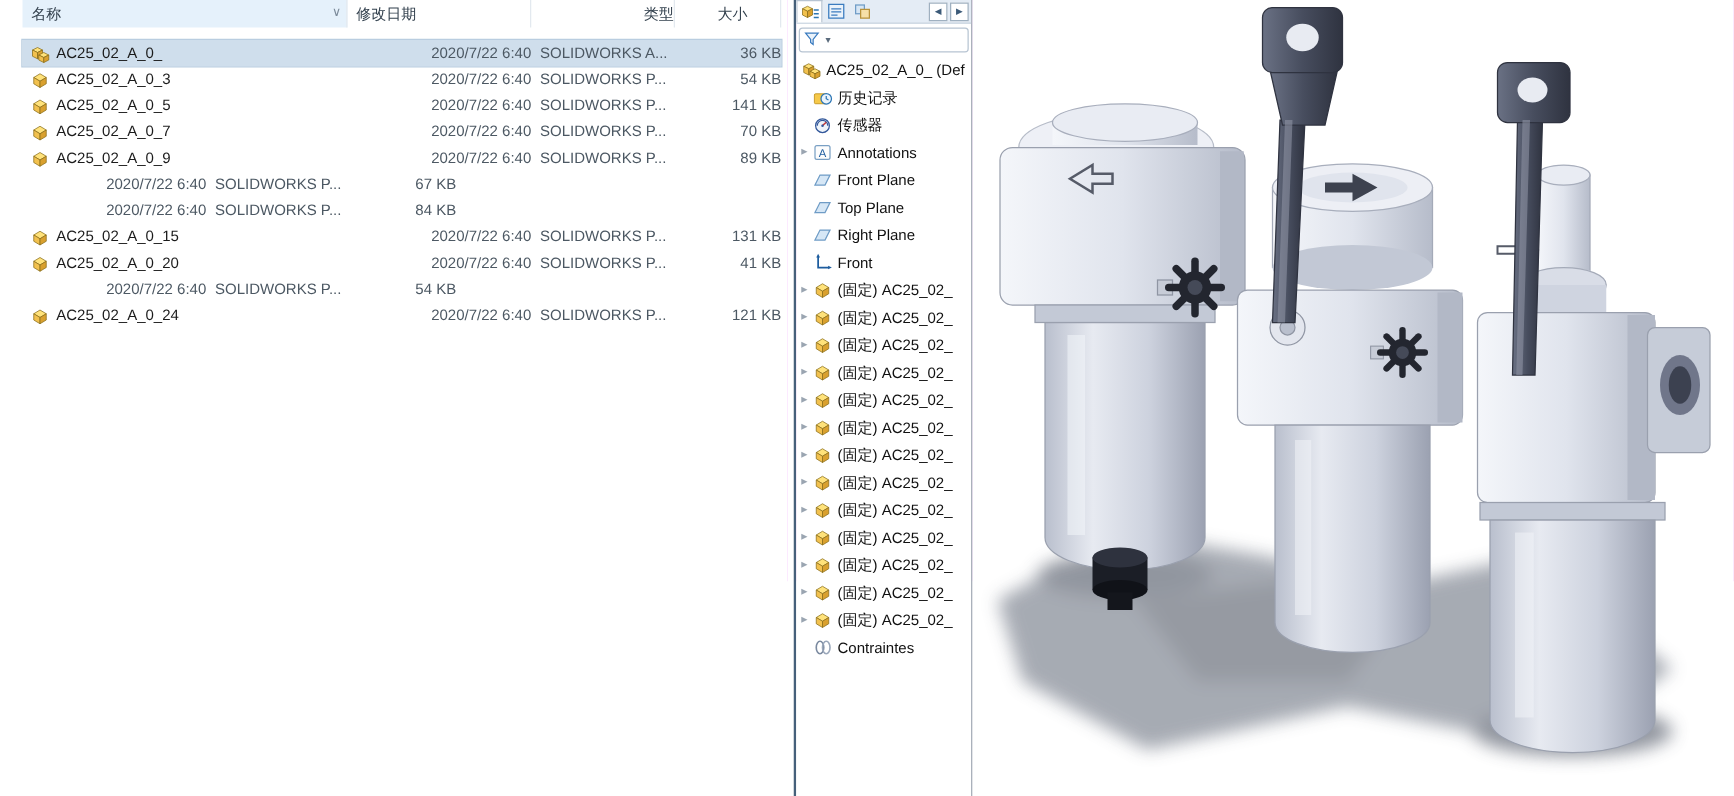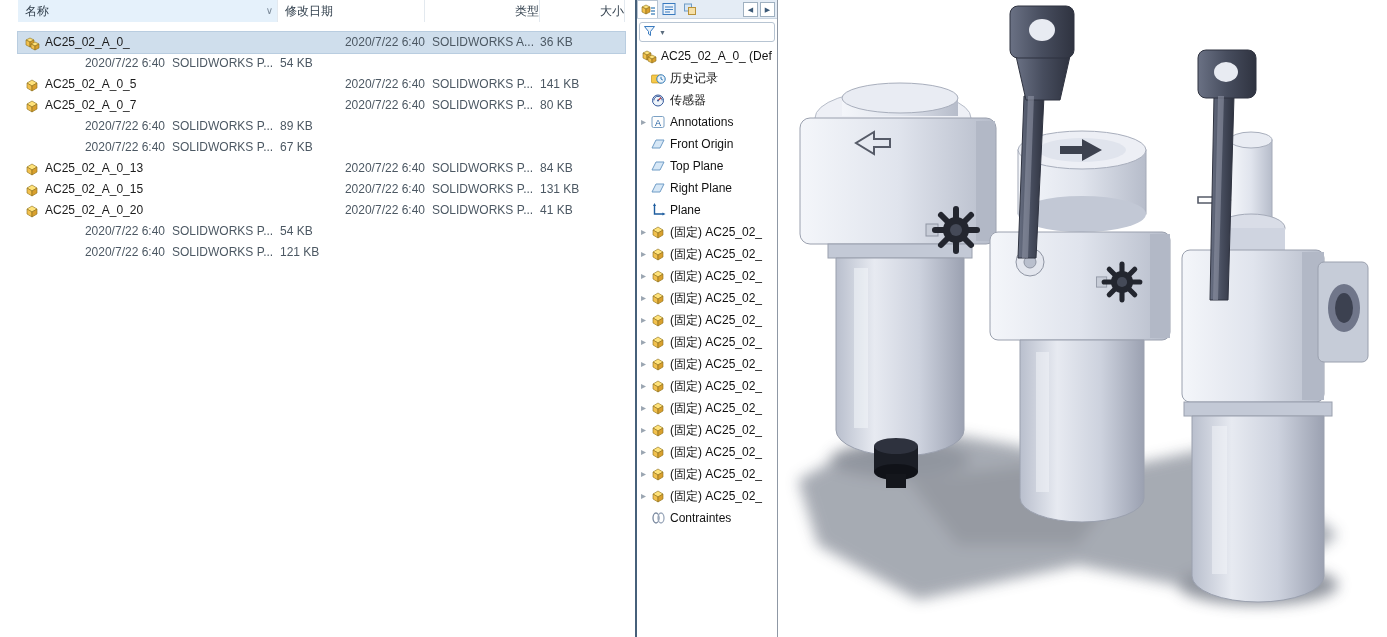--- a/index.html
+++ b/index.html
@@ -10,32 +10,32 @@
   
   .edge-frag{position:absolute;left:0;width:12px;color:#555;font-size:11px;overflow:hidden;}
 
   
   .file-panel{position:absolute;left:0;top:0;width:630px;height:637px;background:#fff;overflow:hidden;}
   .hrow{position:absolute;left:18px;top:0;height:22px;display:flex;color:#33414e;}
   .hc{position:relative;height:22px;line-height:22px;padding-left:7px;border-right:1px solid #e3e9ef;white-space:nowrap;}
   .hc-name{width:260px;background:#e5f1fb;}
   .hc-date{width:147px;}
   .hc-type{width:115px;text-align:right;}
-  .hc-size{width:85px;text-align:right;padding-right:0;}
+  .hc-size{width:85px;text-align:right;padding-right:26px;}
   .hdrop{position:absolute;right:4px;top:0;color:#7b8a99;font-size:10px;cursor:pointer;}
   .rows{position:absolute;left:18px;top:32px;width:607px;}
   .frow{display:flex;height:21px;line-height:21px;}
   .frow.sel{background:#cfdeec;outline:1px solid #b9cde0;}
   .fc{white-space:nowrap;overflow:hidden;}
   .fc-name{width:260px;display:flex;align-items:center;color:#1b1b1b;}
   .fic{width:16px;height:16px;margin:0 5px 0 6px;flex:0 0 16px;}
   .fic svg{display:block;}
   .fc-date{width:147px;padding-left:7px;color:#4c5863;text-align:right;}
   .fc-type{width:115px;padding-left:7px;color:#4c5863;}
-  .fc-size{width:85px;padding-right:10px;color:#4c5863;}
+  .fc-size{width:85px;text-align:right;padding-right:0;color:#4c5863;}
 
   
   .win-sep{position:absolute;left:630px;top:0;width:7px;height:637px;background:#fff;}
   .win-sep::after{content:"";position:absolute;right:0;top:0;width:2px;height:637px;background:#46607a;}
 
   
   .sw-panel{position:absolute;left:637px;top:0;width:141px;height:637px;background:#fff;
     border-right:1px solid #8f98a5;overflow:hidden;}
   .tabbar{height:19px;background:#e4ecf5;display:flex;align-items:center;border-bottom:1px solid #c9d4e0;}
   .swtab{width:21px;height:18px;display:flex;align-items:center;justify-content:center;cursor:pointer;}
@@ -98,125 +98,149 @@
                 </g>
               </svg>
             </span>
             <span class="ftxt">AC25_02_A_0_</span>
           </div>
           <div class="fc fc-date">2020/7/22 6:40</div>
           <div class="fc fc-type">SOLIDWORKS A...</div>
           <div class="fc fc-size">36 KB</div>
         </div>
         <div class="frow">
-          <div class="fc fc-date">2020/7/22 6:40</div>
-          <div class="fc fc-type">SOLIDWORKS P...</div>
-          <div class="fc fc-size">54 KB</div>
-        </div>
-        <div class="frow">
           <div class="fc fc-name">
             <span class="fic">
               <svg width="16" height="16" viewBox="0 0 16 16">
                 <g stroke="#8a6d1a" stroke-width="0.6">
                   <polygon points="3,6 8,3 13,6 8,9" fill="#ffe27a"></polygon>
                   <polygon points="3,6 8,9 8,14 3,11" fill="#f2c14e"></polygon>
                   <polygon points="13,6 8,9 8,14 13,11" fill="#d9a02e"></polygon>
                 </g>
               </svg>
             </span>
-            <span class="ftxt">AC25_02_A_0_5</span>
-          </div>
-          <div class="fc fc-date">2020/7/22 6:40</div>
-          <div class="fc fc-type">SOLIDWORKS P...</div>
-          <div class="fc fc-size">141 KB</div>
+            <span class="ftxt">AC25_02_A_0_3</span>
+          </div>
+          <div class="fc fc-date">2020/7/22 6:40</div>
+          <div class="fc fc-type">SOLIDWORKS P...</div>
+          <div class="fc fc-size">54 KB</div>
         </div>
         <div class="frow">
           <div class="fc fc-name">
             <span class="fic">
               <svg width="16" height="16" viewBox="0 0 16 16">
                 <g stroke="#8a6d1a" stroke-width="0.6">
                   <polygon points="3,6 8,3 13,6 8,9" fill="#ffe27a"></polygon>
                   <polygon points="3,6 8,9 8,14 3,11" fill="#f2c14e"></polygon>
                   <polygon points="13,6 8,9 8,14 13,11" fill="#d9a02e"></polygon>
                 </g>
               </svg>
             </span>
-            <span class="ftxt">AC25_02_A_0_7</span>
-          </div>
-          <div class="fc fc-date">2020/7/22 6:40</div>
-          <div class="fc fc-type">SOLIDWORKS P...</div>
-          <div class="fc fc-size">80 KB</div>
-        </div>
-        <div class="frow">
-          <div class="fc fc-date">2020/7/22 6:40</div>
-          <div class="fc fc-type">SOLIDWORKS P...</div>
-          <div class="fc fc-size">89 KB</div>
-        </div>
-        <div class="frow">
-          <div class="fc fc-date">2020/7/22 6:40</div>
-          <div class="fc fc-type">SOLIDWORKS P...</div>
-          <div class="fc fc-size">67 KB</div>
+            <span class="ftxt">AC25_02_A_0_5</span>
+          </div>
+          <div class="fc fc-date">2020/7/22 6:40</div>
+          <div class="fc fc-type">SOLIDWORKS P...</div>
+          <div class="fc fc-size">141 KB</div>
         </div>
         <div class="frow">
           <div class="fc fc-name">
             <span class="fic">
               <svg width="16" height="16" viewBox="0 0 16 16">
                 <g stroke="#8a6d1a" stroke-width="0.6">
                   <polygon points="3,6 8,3 13,6 8,9" fill="#ffe27a"></polygon>
                   <polygon points="3,6 8,9 8,14 3,11" fill="#f2c14e"></polygon>
                   <polygon points="13,6 8,9 8,14 13,11" fill="#d9a02e"></polygon>
                 </g>
               </svg>
             </span>
-            <span class="ftxt">AC25_02_A_0_13</span>
-          </div>
-          <div class="fc fc-date">2020/7/22 6:40</div>
-          <div class="fc fc-type">SOLIDWORKS P...</div>
-          <div class="fc fc-size">84 KB</div>
+            <span class="ftxt">AC25_02_A_0_7</span>
+          </div>
+          <div class="fc fc-date">2020/7/22 6:40</div>
+          <div class="fc fc-type">SOLIDWORKS P...</div>
+          <div class="fc fc-size">70 KB</div>
         </div>
         <div class="frow">
           <div class="fc fc-name">
             <span class="fic">
               <svg width="16" height="16" viewBox="0 0 16 16">
                 <g stroke="#8a6d1a" stroke-width="0.6">
                   <polygon points="3,6 8,3 13,6 8,9" fill="#ffe27a"></polygon>
                   <polygon points="3,6 8,9 8,14 3,11" fill="#f2c14e"></polygon>
                   <polygon points="13,6 8,9 8,14 13,11" fill="#d9a02e"></polygon>
                 </g>
               </svg>
             </span>
-            <span class="ftxt">AC25_02_A_0_15</span>
-          </div>
-          <div class="fc fc-date">2020/7/22 6:40</div>
-          <div class="fc fc-type">SOLIDWORKS P...</div>
-          <div class="fc fc-size">131 KB</div>
+            <span class="ftxt">AC25_02_A_0_9</span>
+          </div>
+          <div class="fc fc-date">2020/7/22 6:40</div>
+          <div class="fc fc-type">SOLIDWORKS P...</div>
+          <div class="fc fc-size">89 KB</div>
+        </div>
+        <div class="frow">
+          <div class="fc fc-date">2020/7/22 6:40</div>
+          <div class="fc fc-type">SOLIDWORKS P...</div>
+          <div class="fc fc-size">67 KB</div>
+        </div>
+        <div class="frow">
+          <div class="fc fc-date">2020/7/22 6:40</div>
+          <div class="fc fc-type">SOLIDWORKS P...</div>
+          <div class="fc fc-size">84 KB</div>
         </div>
         <div class="frow">
           <div class="fc fc-name">
             <span class="fic">
               <svg width="16" height="16" viewBox="0 0 16 16">
                 <g stroke="#8a6d1a" stroke-width="0.6">
                   <polygon points="3,6 8,3 13,6 8,9" fill="#ffe27a"></polygon>
                   <polygon points="3,6 8,9 8,14 3,11" fill="#f2c14e"></polygon>
                   <polygon points="13,6 8,9 8,14 13,11" fill="#d9a02e"></polygon>
                 </g>
               </svg>
             </span>
+            <span class="ftxt">AC25_02_A_0_15</span>
+          </div>
+          <div class="fc fc-date">2020/7/22 6:40</div>
+          <div class="fc fc-type">SOLIDWORKS P...</div>
+          <div class="fc fc-size">131 KB</div>
+        </div>
+        <div class="frow">
+          <div class="fc fc-name">
+            <span class="fic">
+              <svg width="16" height="16" viewBox="0 0 16 16">
+                <g stroke="#8a6d1a" stroke-width="0.6">
+                  <polygon points="3,6 8,3 13,6 8,9" fill="#ffe27a"></polygon>
+                  <polygon points="3,6 8,9 8,14 3,11" fill="#f2c14e"></polygon>
+                  <polygon points="13,6 8,9 8,14 13,11" fill="#d9a02e"></polygon>
+                </g>
+              </svg>
+            </span>
             <span class="ftxt">AC25_02_A_0_20</span>
           </div>
           <div class="fc fc-date">2020/7/22 6:40</div>
           <div class="fc fc-type">SOLIDWORKS P...</div>
           <div class="fc fc-size">41 KB</div>
         </div>
         <div class="frow">
           <div class="fc fc-date">2020/7/22 6:40</div>
           <div class="fc fc-type">SOLIDWORKS P...</div>
           <div class="fc fc-size">54 KB</div>
         </div>
         <div class="frow">
+          <div class="fc fc-name">
+            <span class="fic">
+              <svg width="16" height="16" viewBox="0 0 16 16">
+                <g stroke="#8a6d1a" stroke-width="0.6">
+                  <polygon points="3,6 8,3 13,6 8,9" fill="#ffe27a"></polygon>
+                  <polygon points="3,6 8,9 8,14 3,11" fill="#f2c14e"></polygon>
+                  <polygon points="13,6 8,9 8,14 13,11" fill="#d9a02e"></polygon>
+                </g>
+              </svg>
+            </span>
+            <span class="ftxt">AC25_02_A_0_24</span>
+          </div>
           <div class="fc fc-date">2020/7/22 6:40</div>
           <div class="fc fc-type">SOLIDWORKS P...</div>
           <div class="fc fc-size">121 KB</div>
         </div>
       </div>
   </div>
 
   <div class="win-sep"></div>
 
   <div class="sw-panel">
@@ -311,21 +335,21 @@
           </span>
           <span class="tlabel">Annotations</span>
         </div>
         <div class="trow ind1">
           <span class="tarrow"></span>
           <span class="tic">
             <svg width="16" height="16" viewBox="0 0 16 16">
               <polygon points="2,12 6,4 14,4 10,12" fill="#cfe3f5" fill-opacity="0.85" stroke="#6f9cc6"></polygon>
             </svg>
           </span>
-          <span class="tlabel">Front Origin</span>
+          <span class="tlabel">Front Plane</span>
         </div>
         <div class="trow ind1">
           <span class="tarrow"></span>
           <span class="tic">
             <svg width="16" height="16" viewBox="0 0 16 16">
               <polygon points="2,12 6,4 14,4 10,12" fill="#cfe3f5" fill-opacity="0.85" stroke="#6f9cc6"></polygon>
             </svg>
           </span>
           <span class="tlabel">Top Plane</span>
         </div>
@@ -340,21 +364,21 @@
         </div>
         <div class="trow ind1">
           <span class="tarrow"></span>
           <span class="tic">
             <svg width="16" height="16" viewBox="0 0 16 16">
               <path d="M4.5 3.5 V12 H13" fill="none" stroke="#1d5c9e" stroke-width="1.4"></path>
               <polygon points="4.5,1 3,4 6,4 " fill="#1d5c9e"></polygon>
               <polygon points="15.5,12 12.5,10.6 12.5,13.4" fill="#1d5c9e"></polygon>
             </svg>
           </span>
-          <span class="tlabel">Plane</span>
+          <span class="tlabel">Front</span>
         </div>
         <div class="trow ind1">
           <span class="tarrow">▸</span>
           <span class="tic">
             <svg width="16" height="16" viewBox="0 0 16 16">
               <g stroke="#8a6d1a" stroke-width="0.6">
                 <polygon points="3,6 8,3 13,6 8,9" fill="#ffe27a"></polygon>
                 <polygon points="3,6 8,9 8,14 3,11" fill="#f2c14e"></polygon>
                 <polygon points="13,6 8,9 8,14 13,11" fill="#d9a02e"></polygon>
               </g>

